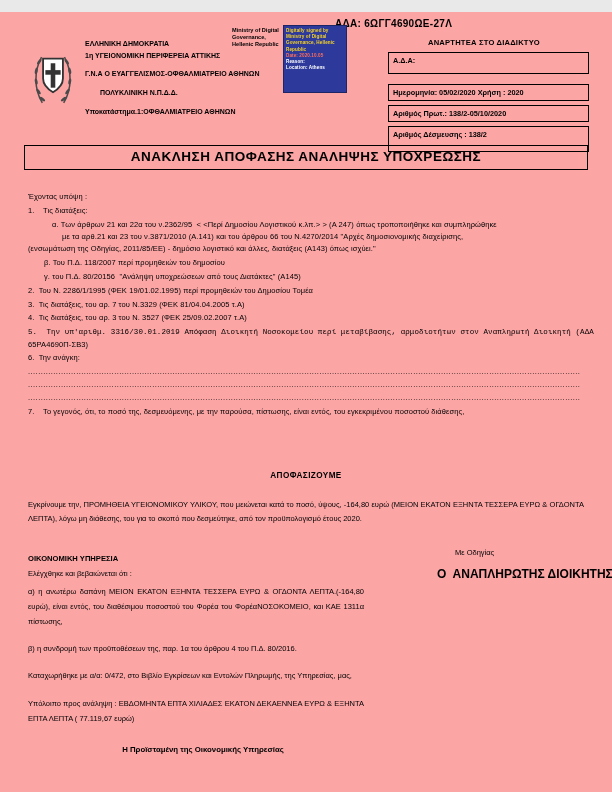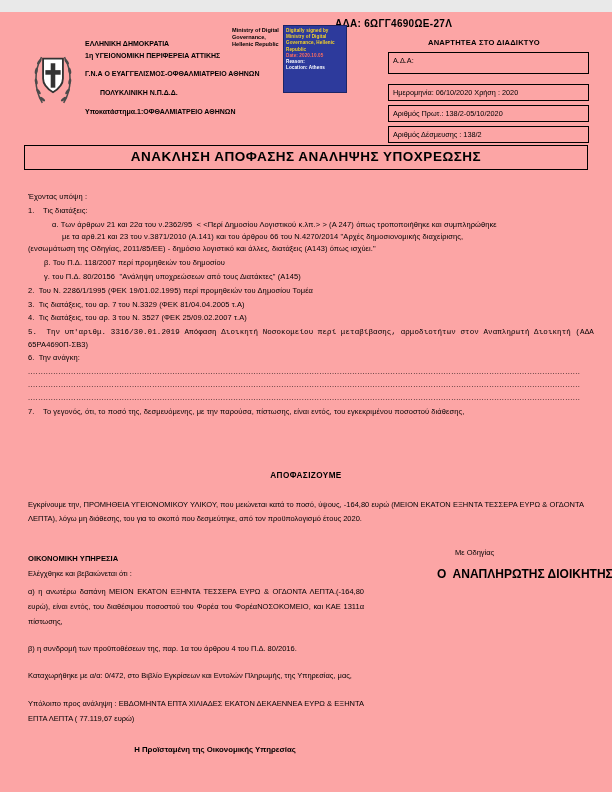--- a/index.html
+++ b/index.html
@@ -17,21 +17,21 @@
   .stamp{
     position:absolute;left:283px;top:13px;width:64px;height:68px;
     background:#2d3a9c;border:1px solid #1c2565;box-sizing:border-box;
     padding:2px 2px;overflow:hidden;
   }
   .stamp div{font-size:4.6px;line-height:6.2px;white-space:nowrap;font-weight:bold;letter-spacing:.1px;}
   .st-y{color:#f5d327;}
   .st-w{color:#ffffff;}
   .st-r{color:#ff6e5e;}
   .agency{position:absolute;left:232px;top:15px;width:52px;font-size:5.6px;font-weight:bold;line-height:7px;}
-  .infobox{position:absolute;left:388px;width:201px;border:1px solid #000;box-sizing:border-box;font-size:7.3px;font-weight:normal;padding:3px 4px;white-space:nowrap;}
+  .infobox{position:absolute;left:388px;width:201px;border:1px solid #000;box-sizing:border-box;font-size:7.3px;font-weight:bold;padding:3px 4px;white-space:nowrap;}
   .title-box{
     position:absolute;left:24px;top:133px;width:564px;height:25px;
     border:1.5px solid #000;box-sizing:border-box;
     text-align:center;font-size:13.5px;font-weight:bold;line-height:22px;letter-spacing:.5px;
   }
   .fin{position:absolute;font-size:7.5px;line-height:15px;width:336px;}
 </style>
 </head>
 <body>
 
@@ -83,23 +83,23 @@
     <div class="st-y">Governance, Hellenic</div>
     <div class="st-y">Republic</div>
     <div class="st-r">Date: 2020.10.05</div>
     <div class="st-w">Reason:</div>
     <div class="st-w">Location: Athens</div>
   </div>
 
   <div class="infobox" style="top:40px;height:22px;">
     <span>Α.Δ.Α:</span>
   </div>
-  <div class="infobox" style="top:72px;height:17px;">Ημερομηνία: 06/10/2020 Χρήση : 2020</div>
+  <div class="infobox" style="top:72px;height:17px;">Ημερομηνία: 05/02/2020 Χρήση : 2020</div>
   <div class="infobox" style="top:93px;height:17px;">Αριθμός Πρωτ.: 138/2-05/10/2020</div>
-  <div class="infobox" style="top:114px;height:17px;">Αριθμός Δέσμευσης : 138/2</div>
+  <div class="infobox" style="top:114px;height:26px;">Αριθμός Δέσμευσης : 138/2</div>
 
   <div class="title-box">ΑΝΑΚΛΗΣΗ ΑΠΟΦΑΣΗΣ ΑΝΑΛΗΨΗΣ ΥΠΟΧΡΕΩΣΗΣ</div>
 
   <div class="ln" style="left:28px;top:180px;">Έχοντας υπόψη :</div>
   <div class="ln" style="left:28px;top:194px;">1.    Τις διατάξεις:</div>
   <div class="ln" style="left:52px;top:208px;">α. Των άρθρων 21 και 22α του ν.2362/95  &lt; &lt;Περί Δημοσίου Λογιστικού κ.λπ.&gt; &gt; (Α 247) όπως τροποποιήθηκε και συμπληρώθηκε</div>
   <div class="ln" style="left:62px;top:220px;">με τα αρθ.21 και 23 του ν.3871/2010 (Α.141) και του άρθρου 66 του Ν.4270/2014 "Αρχές δημοσιονομικής διαχείρισης,</div>
   <div class="ln" style="left:28px;top:232px;">(ενσωμάτωση της Οδηγίας, 2011/85/ΕΕ) - δημόσιο λογιστικό και άλλες, διατάξεις (Α143) όπως ισχύει."</div>
   <div class="ln" style="left:44px;top:246px;">β. Του Π.Δ. 118/2007 περί προμηθειών του δημοσίου</div>
   <div class="ln" style="left:44px;top:260px;">γ. του Π.Δ. 80/20156  "Ανάληψη υποχρεώσεων από τους Διατάκτες" (Α145)</div>
@@ -120,15 +120,15 @@
   <div class="abs b" style="left:28px;top:542px;font-size:7.6px;">ΟΙΚΟΝΟΜΙΚΗ ΥΠΗΡΕΣΙΑ</div>
   <div class="abs" style="left:28px;top:557px;font-size:7.5px;">Ελέγχθηκε και βεβαιώνεται ότι :</div>
   <div class="fin just" style="left:28px;top:572px;">α) η ανωτέρω δαπάνη ΜΕΙΟΝ ΕΚΑΤΟΝ ΕΞΗΝΤΑ ΤΕΣΣΕΡΑ ΕΥΡΩ &amp; ΟΓΔΟΝΤΑ ΛΕΠΤΑ.(-164,80 ευρώ), είναι εντός, του διαθέσιμου ποσοστού του Φορέα του ΦορέαΝΟΣΟΚΟΜΕΙΟ, και ΚΑΕ 1311α πίστωσης,</div>
   <div class="fin just" style="left:28px;top:629px;">β) η συνδρομή των προϋποθέσεων της, παρ. 1α του άρθρου 4 του Π.Δ. 80/2016.</div>
   <div class="fin just" style="left:28px;top:656px;">Καταχωρήθηκε με α/α: 0/472, στο Βιβλίο Εγκρίσεων και Εντολών Πληρωμής, της Υπηρεσίας, μας,</div>
   <div class="fin just" style="left:28px;top:684px;">Υπόλοιπο προς ανάληψη : ΕΒΔΟΜΗΝΤΑ ΕΠΤΑ ΧΙΛΙΑΔΕΣ ΕΚΑΤΟΝ ΔΕΚΑΕΝΝΕΑ ΕΥΡΩ &amp; ΕΞΗΝΤΑ ΕΠΤΑ ΛΕΠΤΑ ( 77.119,67 ευρώ)</div>
 
   <div class="abs" style="left:455px;top:536px;font-size:7.5px;">Με Οδηγίας</div>
   <div class="abs b" style="left:437px;top:555px;font-size:12px;white-space:pre;">Ο  ΑΝΑΠΛΗΡΩΤΗΣ ΔΙΟΙΚΗΤΗΣ</div>
 
-  <div class="abs b" style="left:40px;top:733px;width:350px;text-align:center;font-size:7.8px;">Η Προϊσταμένη της Οικονομικής Υπηρεσίας</div>
+  <div class="abs b" style="left:28px;top:733px;width:350px;text-align:center;font-size:7.8px;">Η Προϊσταμένη της Οικονομικής Υπηρεσίας</div>
 
 </div>
 
 </body></html>

